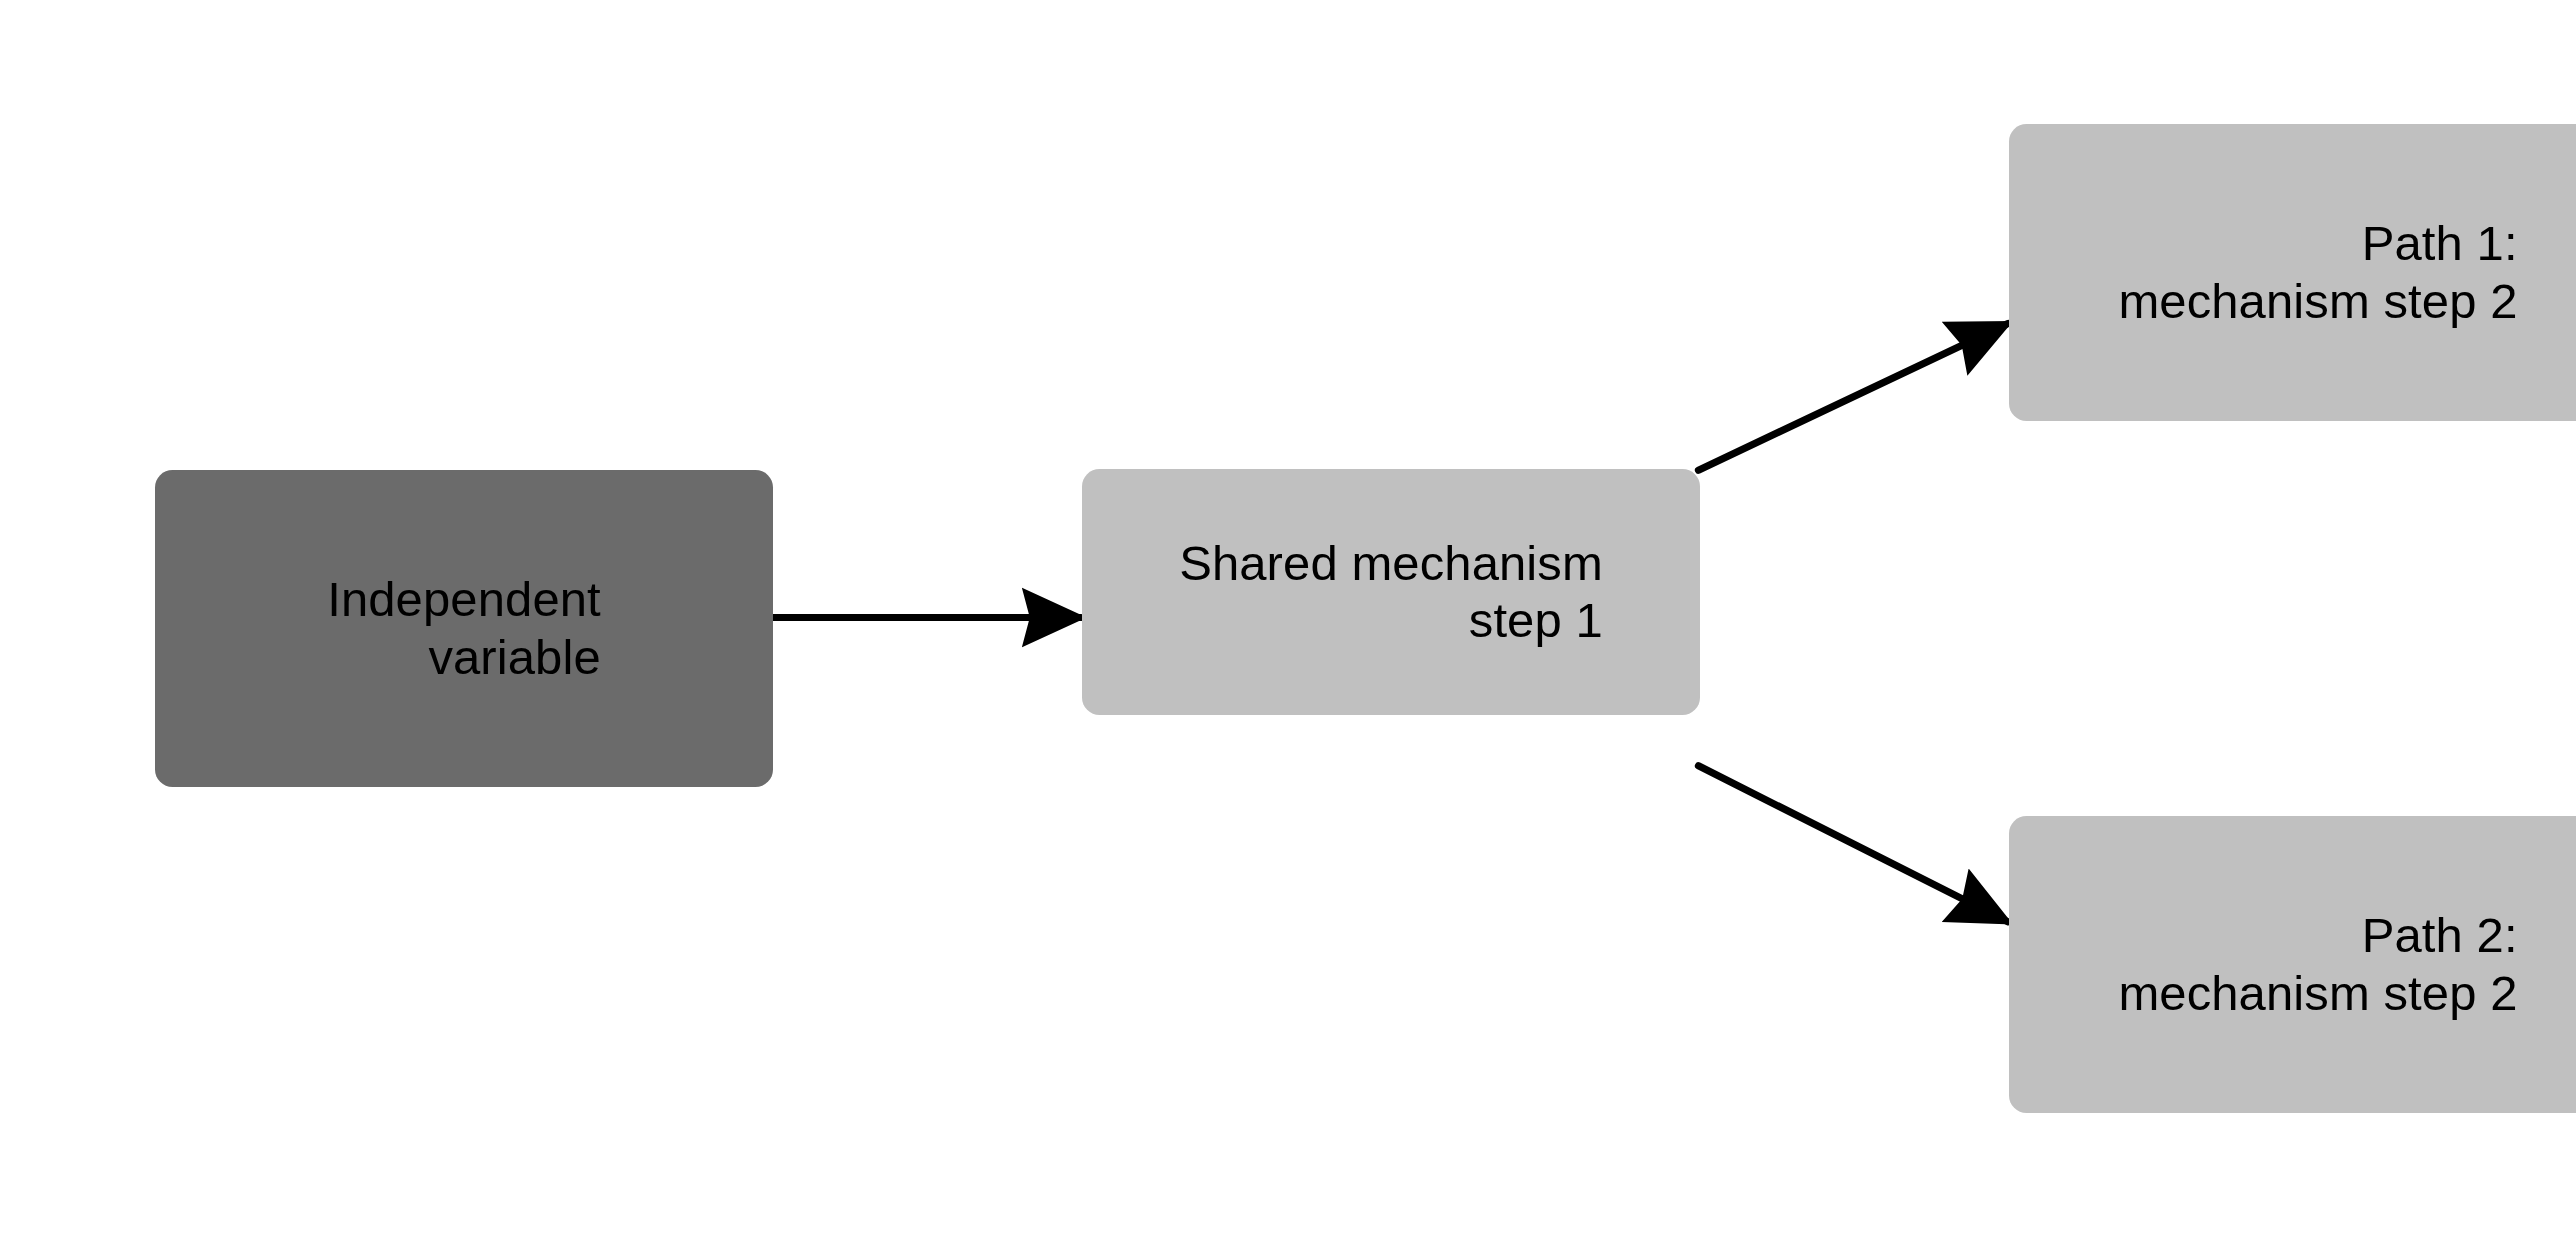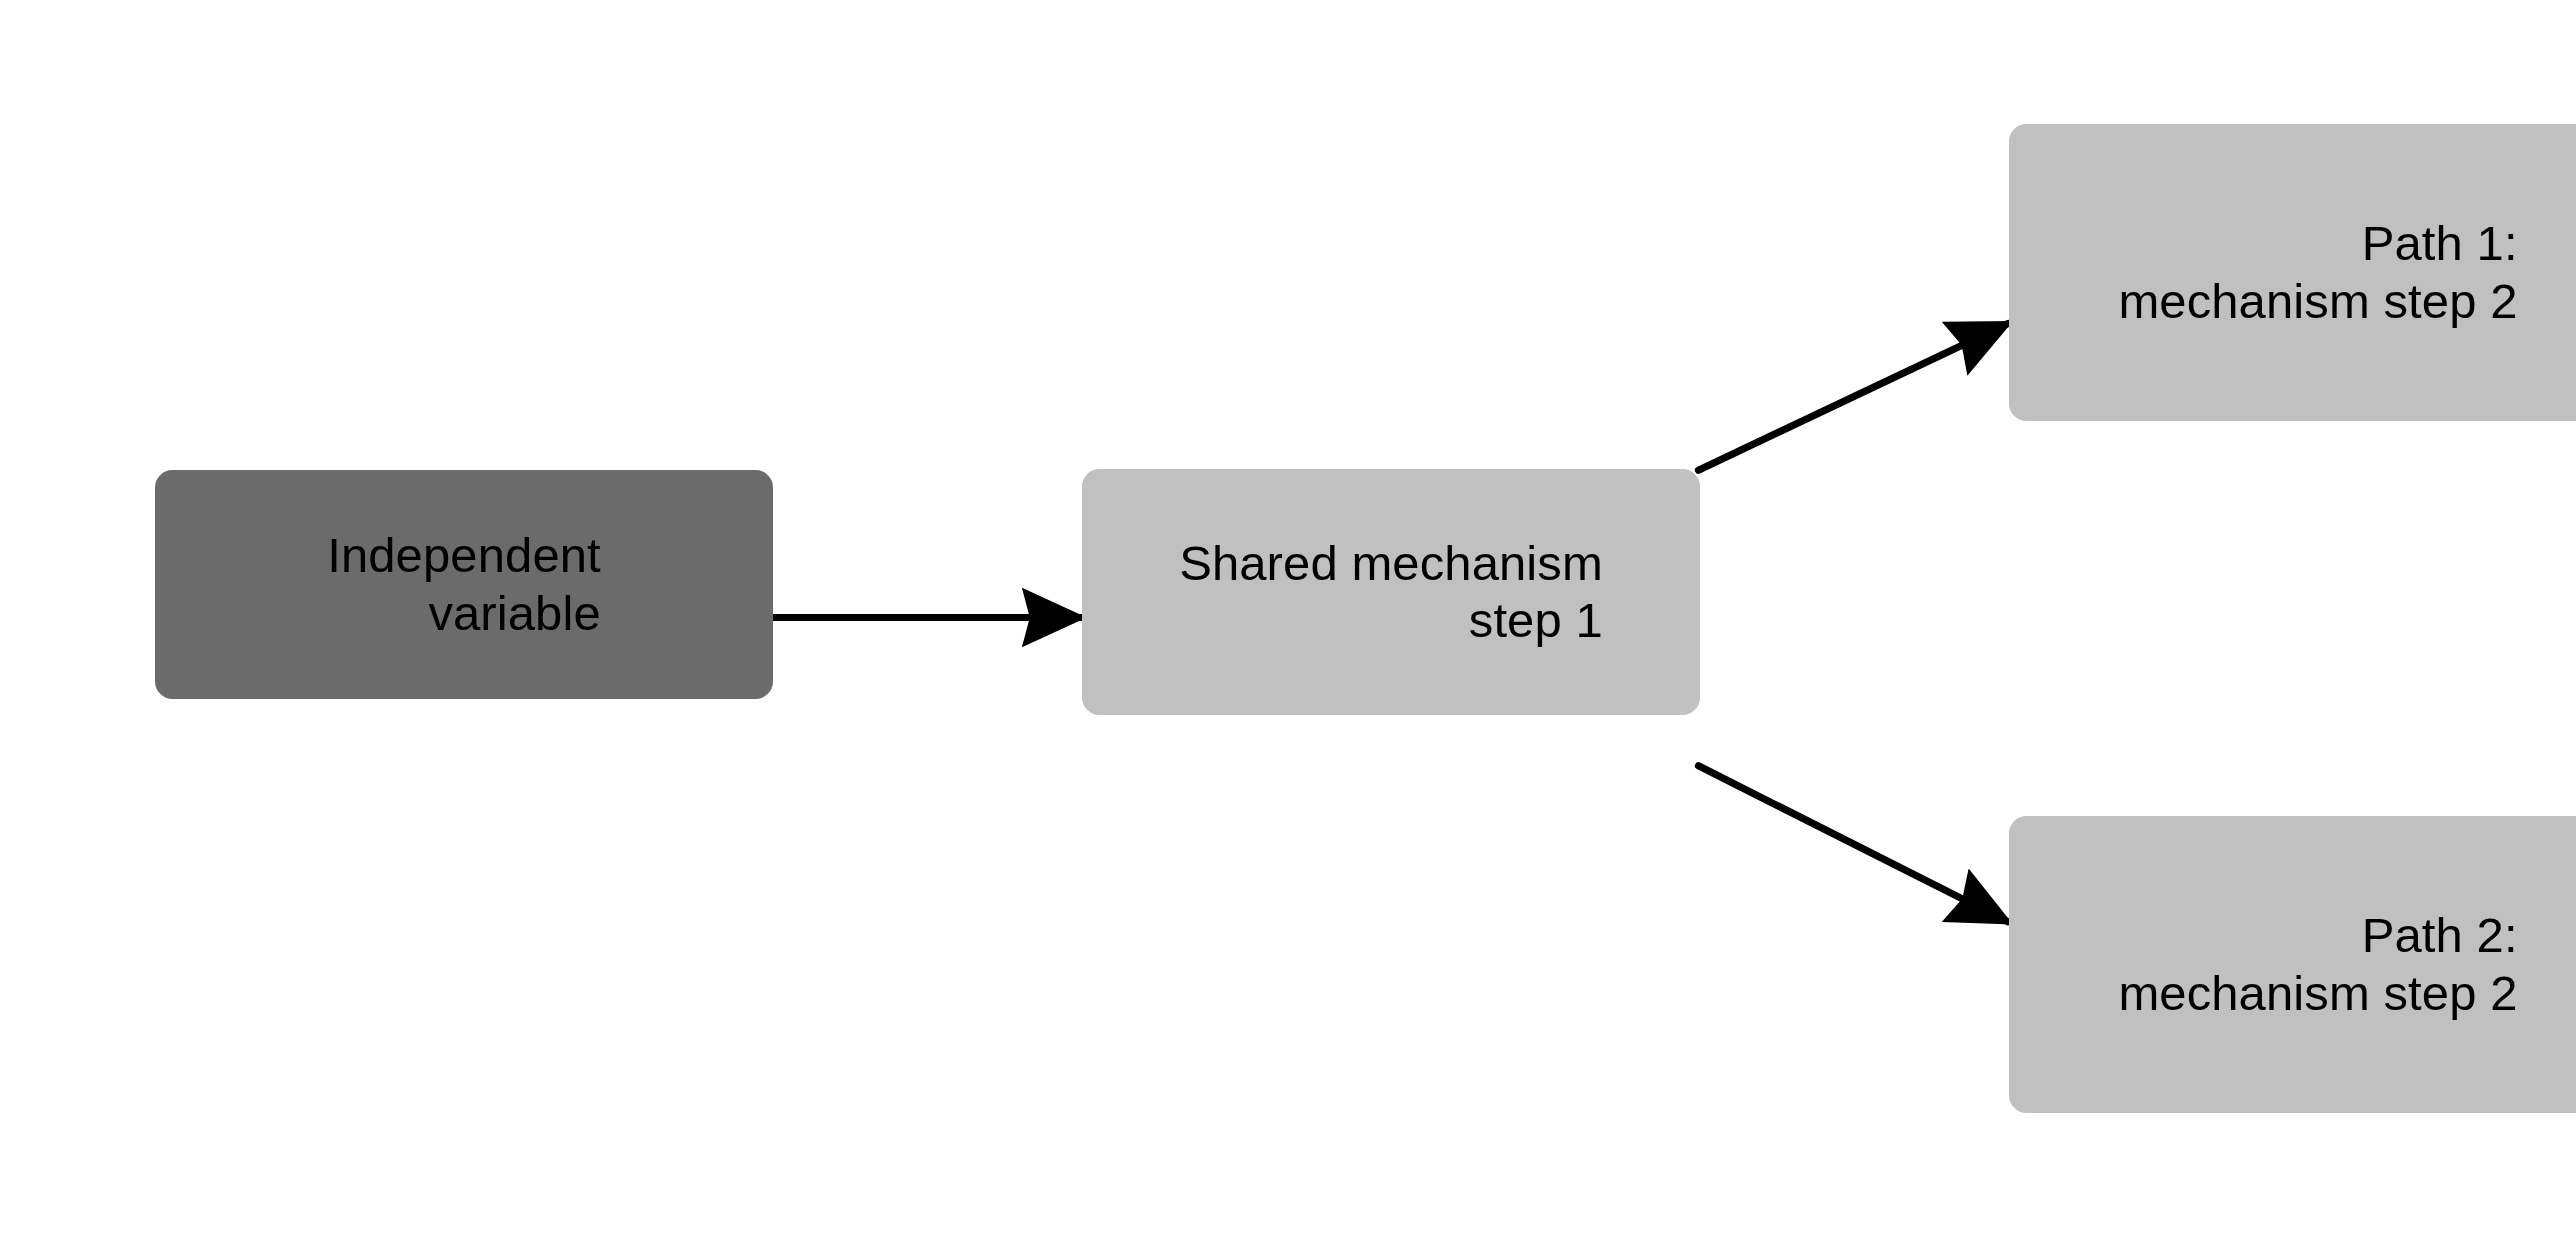--- a/index.html
+++ b/index.html
@@ -38,21 +38,21 @@
     font-size: 49px;
     line-height: 1.17;
     letter-spacing: 0.1px;
     padding: 5.2px 15.5px;
     z-index: 2;
   }
   .node-dark { background: #6b6b6b; }
   .node-light { background: #c0c0c0; }
 
   
-  #node-independent-variable { left: 155px;  top: 470px;  width: 618px; height: 229px; }
+  #node-independent-variable { left: 155px;  top: 470px;  width: 618px; height: 317px; }
   #node-shared-mechanism     { left: 1082px; top: 469px;  width: 618px; height: 246px; }
   #node-path-1               { left: 2009px; top: 124px;  width: 618px; height: 297px; }
   #node-path-2               { left: 2009px; top: 816px; width: 618px; height: 297px; }
 
   .node-label { display: block; white-space: pre-line; text-align: right; }
 </style>
 </head>
 <body>
 
 <div id="diagram-canvas">

